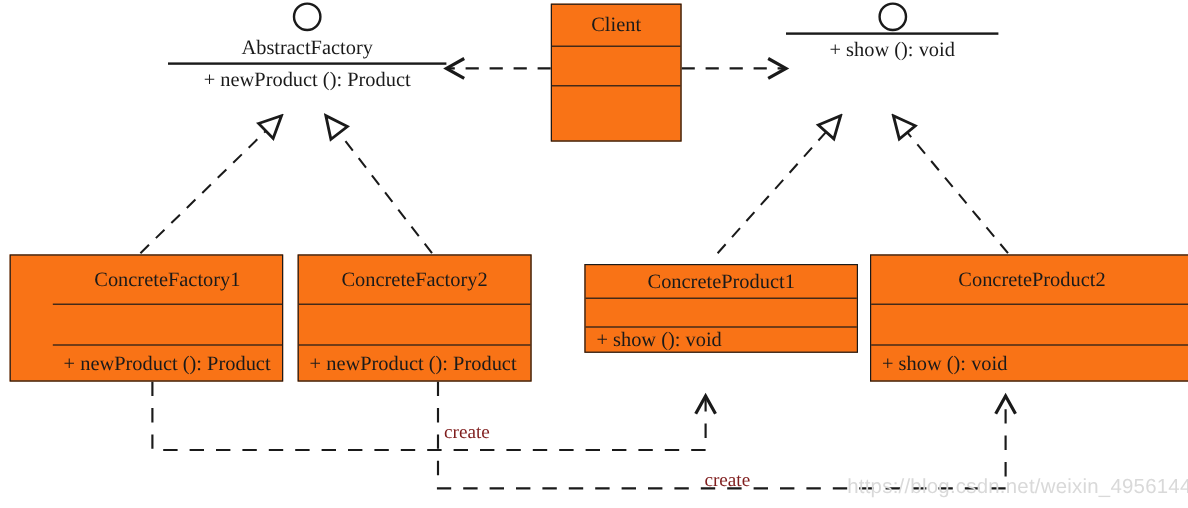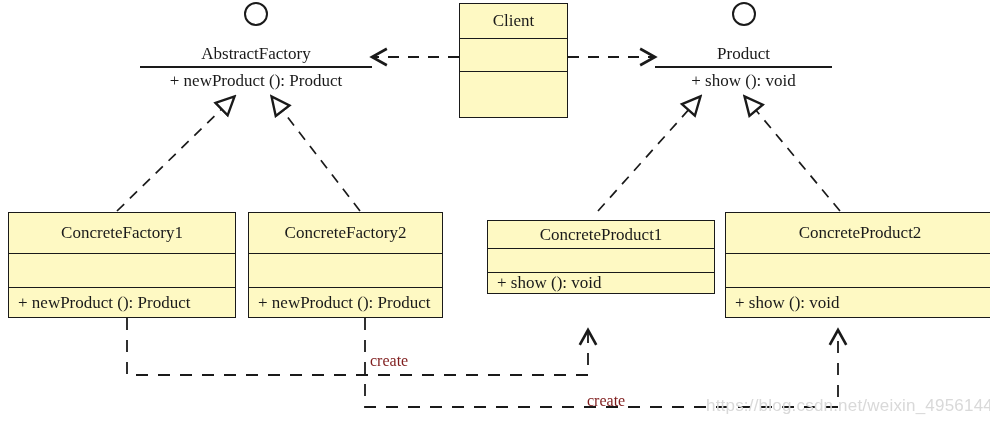--- a/index.html
+++ b/index.html
@@ -36,37 +36,37 @@
     border: 2px solid #1a1a1a;
     border-radius: 50%;
     margin: 0 auto;
     background: #ffffff;
     box-sizing: border-box;
   }
   .iface-name {
     font-size: 17px;
     line-height: 22px;
     white-space: nowrap;
-    margin-top: 17px;
+    margin-top: 3px;
   }
   .iface-rule {
     height: 0;
     border-top: 2px solid #1a1a1a;
     margin: 1px 0 2px 0;
   }
   .iface-op {
     font-size: 17px;
     line-height: 22px;
     white-space: nowrap;
   }
   
   .clsbox {
     position: absolute;
     border: 1.5px solid #1a1a1a;
-    background: #fef9c3;
+    background: #f97316;
     box-sizing: border-box;
     display: flex;
     flex-direction: column;
   }
   .clsbox .sec {
     box-sizing: border-box;
     overflow: hidden;
   }
   .clsbox .sec + .sec {
     border-top: 1.5px solid #1a1a1a;
@@ -172,32 +172,31 @@
 
   <div class="iface" id="iface-abstractfactory" style="left:140px; top:2px; width:232px;">
     <div class="iface-circle"></div>
     <div class="iface-name">AbstractFactory</div>
     <div class="iface-rule"></div>
     <div class="iface-op">+ newProduct (): Product</div>
   </div>
 
   <div class="iface" id="iface-product" style="left:655px; top:2px; width:177px;">
     <div class="iface-circle"></div>
-    <div class="iface-name">Product</div>
     <div class="iface-rule"></div>
     <div class="iface-op">+ show (): void</div>
   </div>
 
   <div class="clsbox" id="client-box" style="left:459px; top:3px; width:109px; height:115px;">
     <div class="sec sec-title">Client</div>
     <div class="sec sec-attrs"></div>
     <div class="sec sec-ops"></div>
   </div>
 
-  <div class="clsbox bottom-box" id="concrete-factory-1-box" style="left:8px; top:212px; width:228px; height:106px;">
+  <div class="clsbox bottom-box" id="concrete-factory-1-box" style="left:8px; top:212px; width:228px; height:106px;padding-left:35px;">
     <div class="sec sec-title">ConcreteFactory1</div>
     <div class="sec sec-attrs"></div>
     <div class="sec sec-ops">+ newProduct (): Product</div>
   </div>
 
   <div class="clsbox bottom-box" id="concrete-factory-2-box" style="left:248px; top:212px; width:195px; height:106px;">
     <div class="sec sec-title">ConcreteFactory2</div>
     <div class="sec sec-attrs"></div>
     <div class="sec sec-ops">+ newProduct (): Product</div>
   </div>

